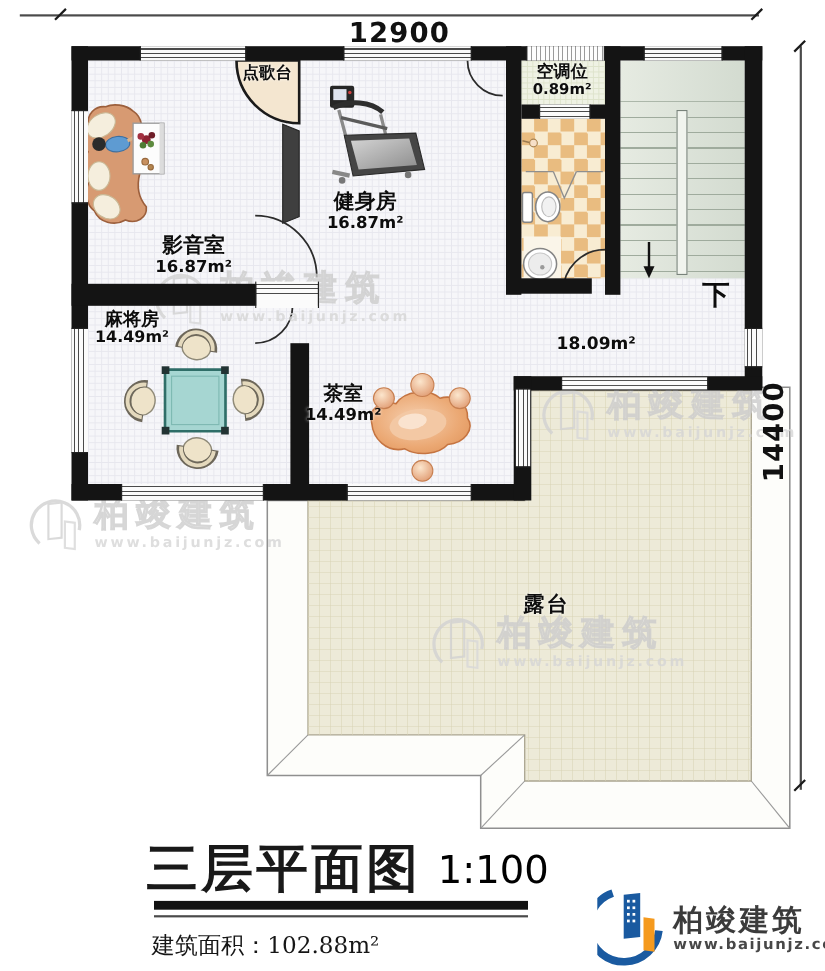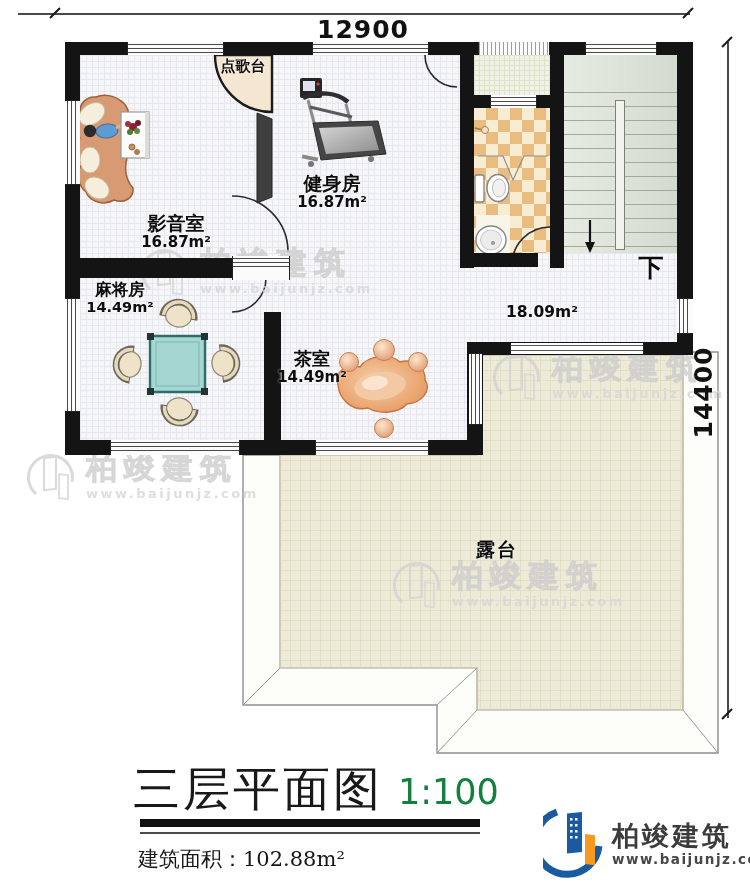--- a/index.html
+++ b/index.html
@@ -41,22 +41,22 @@
   .wm .wm-txt{display:flex;flex-direction:column;align-items:flex-start;}
   .wm .wm-co{font-size:31px;font-weight:bold;letter-spacing:7px;color:#f0f0f0;
     -webkit-text-stroke:1px #cccccc;line-height:1;}
   .wm .wm-url{font-size:13px;font-weight:bold;letter-spacing:2.5px;color:#d6d6d6;margin-top:3px;}
   
   .dim-line-h{position:absolute;background:#4a4a4a;height:1.5px;}
   .dim-line-v{position:absolute;background:#4a4a4a;width:1.5px;}
   .dim-tick{position:absolute;width:14px;height:2px;background:#1a1a1a;transform:rotate(-45deg);}
   .dim-text{position:absolute;font-weight:bold;color:#111;font-size:25px;letter-spacing:1px;}
   
-  .tb-title{position:absolute;font-size:47px;font-weight:normal;color:#191919;letter-spacing:3px;}
-  .tb-scale{position:absolute;font-size:35px;font-weight:400;color:#15803d;}
+  .tb-title{position:absolute;font-size:47px;font-weight:bold;color:#191919;letter-spacing:3px;}
+  .tb-scale{position:absolute;font-size:35px;font-weight:400;color:#000000;}
   .tb-bar1{position:absolute;background:#111;}
   .tb-bar2{position:absolute;background:#4a4a4a;}
   .tb-info{position:absolute;font-size:21px;color:#161616;font-family:"DejaVu Serif","Liberation Serif",serif;}
   
   .logo-co{position:absolute;font-size:27px;font-weight:800;color:#3b3b3b;letter-spacing:3px;}
   .logo-url{position:absolute;font-size:13.5px;font-weight:bold;color:#474747;letter-spacing:1.5px;}
 </style>
 </head>
 <body>
 
@@ -276,20 +276,22 @@
   <div class="win-v" style="left:469px;top:353px;width:13px;height:70px;"></div>
   <div class="win-h" style="left:490px;top:95px;width:45px;height:13px;"></div>
   <div class="win-h" style="left:232px;top:256px;width:56px;height:24px;"></div>
 
   <div class="room-label" style="left:183px;top:58px;width:120px;font-size:15px;">
     <span>点歌台</span></div>
   <div class="room-label" style="left:116px;top:212px;width:120px;font-size:19px;">
     <span>影音室</span><span class="ar" style="font-size:15px;">16.87m²</span></div>
   <div class="room-label" style="left:272px;top:172px;width:120px;font-size:19px;">
     <span>健身房</span><span class="ar" style="font-size:15px;">16.87m²</span></div>
+  <div class="room-label" style="left:451px;top:56px;width:120px;font-size:15.5px;">
+    <span>空调位</span><span class="ar" style="font-size:13.5px;">0.89m²</span></div>
   <div class="room-label" style="left:60px;top:280px;width:120px;font-size:16.5px;">
     <span>麻将房</span><span class="ar" style="font-size:14.5px;">14.49m²</span></div>
   <div class="room-label" style="left:252px;top:348px;width:120px;font-size:18px;">
     <span>茶室</span><span class="ar" style="font-size:15px;">14.49m²</span></div>
   <div class="room-label" style="left:482px;top:303px;width:120px;font-size:15.5px;">
     <span>18.09m²</span></div>
   <div class="room-label" style="left:437px;top:538px;width:120px;font-size:19px;letter-spacing:2px;">
     <span>露台</span></div>
   <div class="room-label" style="left:621px;top:253px;width:60px;font-size:25px;">
     <span>下</span></div>

